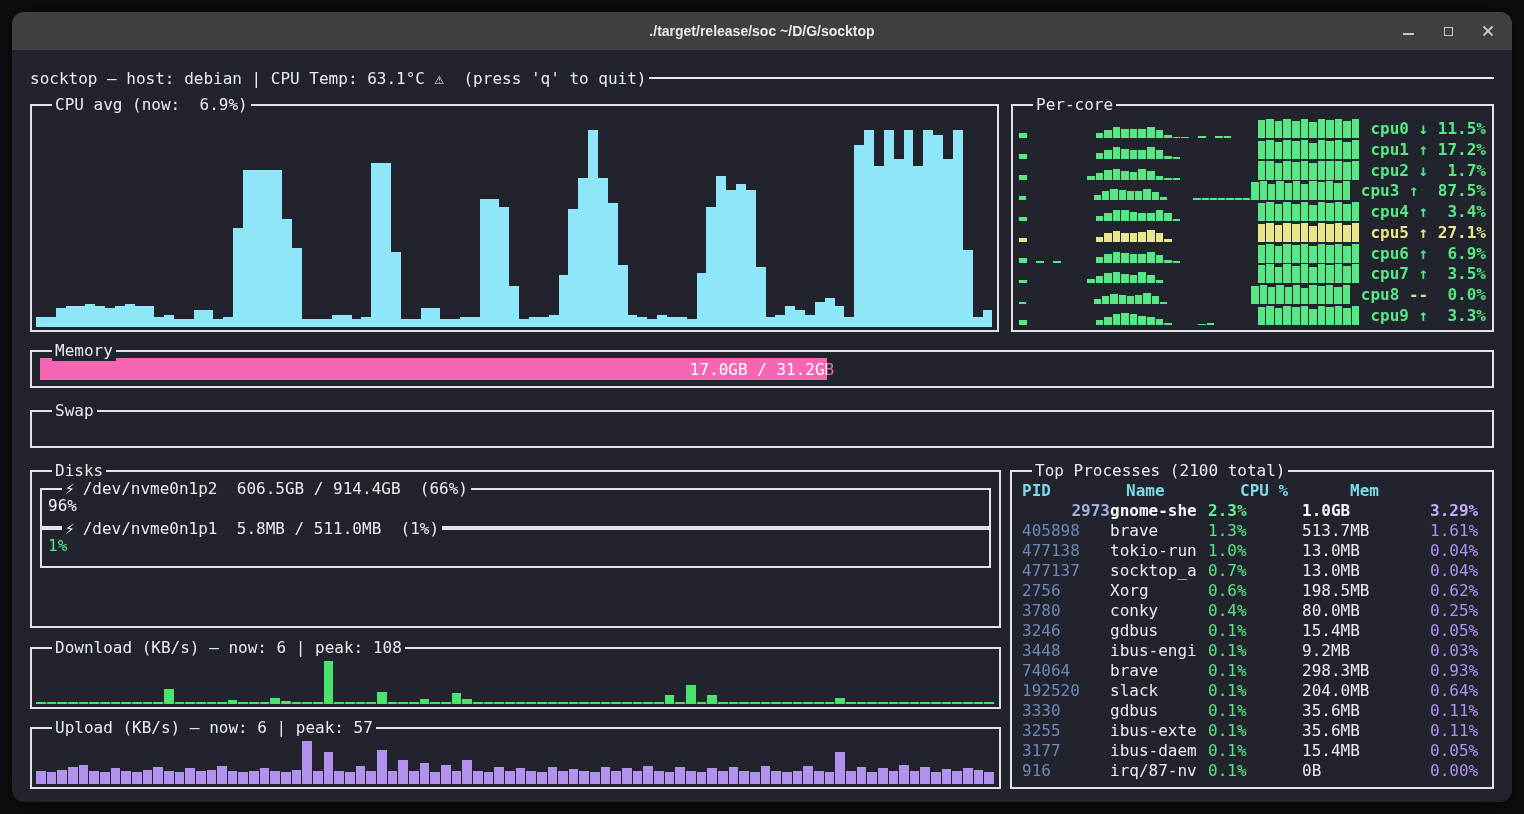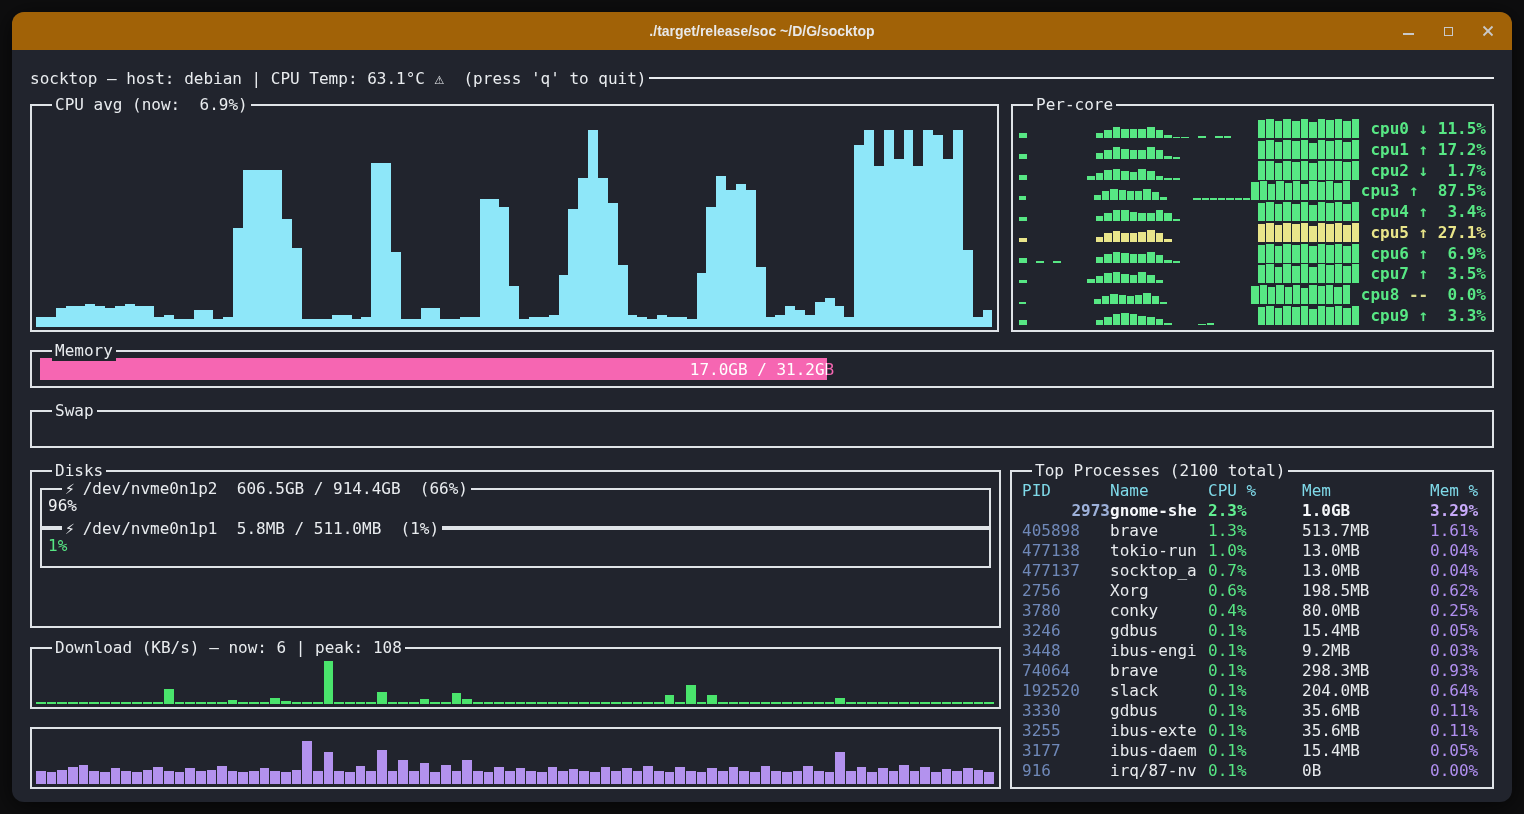--- a/index.html
+++ b/index.html
@@ -3,21 +3,21 @@
 <meta charset="utf-8">
 <style>
   * { box-sizing: border-box; margin: 0; padding: 0; }
   html,body { width:1524px; height:814px; background:#0e0e0f; overflow:hidden; }
   body { font-family:"DejaVu Sans Mono","DejaVu Sans",monospace; }
 
   .window { position:absolute; left:12px; top:12px; width:1500px; height:790px;
             background:#21242d; border-radius:12px; overflow:hidden;
             box-shadow:0 4px 24px rgba(0,0,0,.65); }
 
-  .titlebar { height:38px; background:#a16207; position:relative;
+  .titlebar { height:38px; background:#404040; position:relative;
               display:flex; align-items:center; justify-content:center; }
   .titlebar .title { font-family:"Liberation Sans","DejaVu Sans",sans-serif;
                      font-weight:bold; font-size:14px; color:#e8e8e8; }
   .controls { position:absolute; right:16px; top:0; height:100%;
               display:flex; align-items:center; gap:24px; }
   .wbtn { width:16px; height:16px; display:flex; align-items:center; justify-content:center; cursor:pointer; }
   .glyph-min { width:11px; height:2px; background:#c9c9c9; margin-top:6px; }
   .glyph-max { width:9px; height:9px; border:1.5px solid #c9c9c9; }
   .glyph-close { stroke:#c9c9c9; stroke-width:1.8; }
 
@@ -66,21 +66,21 @@
   .dl-panel { margin-top:19px; }
   .ul-panel { margin-top:18px; }
   .net-chart { position:absolute; left:4px; right:4px; bottom:3px; top:12px;
                display:flex; align-items:flex-end; }
   .net-chart .bar { flex:1; margin-right:1px; }
 
   .proc-panel { flex:1; height:319px; }
   .proc-table { position:absolute; left:10px; right:4px; top:8px; bottom:2px; }
   .prow { display:grid; grid-template-columns:88px 98px 94px 128px 1fr;
           height:20px; align-items:center; white-space:pre; overflow:hidden; }
-  .prow.head { font-weight:normal; }
+  .prow.head { font-weight:bold;gap:16px; }
   .prow.head > div { color:#7fd9e8; }
   .col-pid { color:#6f88b8; }
   .col-name { color:#e8ebee; }
   .col-cpu { color:#57e784; }
   .col-mem { color:#e8ebee; }
   .col-memp { color:#b18ff0; }
   .prow.hl { font-weight:bold; }
   .prow.hl .col-pid { color:#9db1da;text-align:right; }
   .prow.hl .col-name, .prow.hl .col-mem { color:#f5f7fa; }
   .prow.hl .col-cpu { color:#62f092; }
@@ -802,20 +802,21 @@
               <div class="bar" style="height: 4%; background: rgb(74, 228, 108);"></div>
               <div class="bar" style="height: 4%; background: rgb(74, 228, 108);"></div>
               <div class="bar" style="height: 4%; background: rgb(74, 228, 108);"></div>
               <div class="bar" style="height: 4%; background: rgb(74, 228, 108);"></div>
               <div class="bar" style="height: 4%; background: rgb(74, 228, 108);"></div>
               <div class="bar" style="height: 4%; background: rgb(74, 228, 108);"></div>
             </div>
         </section>
 
         <section class="panel net-panel ul-panel">
+          <span class="panel-label">Upload (KB/s) — now: 6 | peak: 57</span>
           <div class="net-chart" id="ul-chart">
               <div class="bar" style="height: 30%; background: rgb(179, 146, 238);"></div>
               <div class="bar" style="height: 28%; background: rgb(179, 146, 238);"></div>
               <div class="bar" style="height: 32%; background: rgb(179, 146, 238);"></div>
               <div class="bar" style="height: 40%; background: rgb(179, 146, 238);"></div>
               <div class="bar" style="height: 45%; background: rgb(179, 146, 238);"></div>
               <div class="bar" style="height: 30%; background: rgb(179, 146, 238);"></div>
               <div class="bar" style="height: 28%; background: rgb(179, 146, 238);"></div>
               <div class="bar" style="height: 38%; background: rgb(179, 146, 238);"></div>
               <div class="bar" style="height: 30%; background: rgb(179, 146, 238);"></div>

